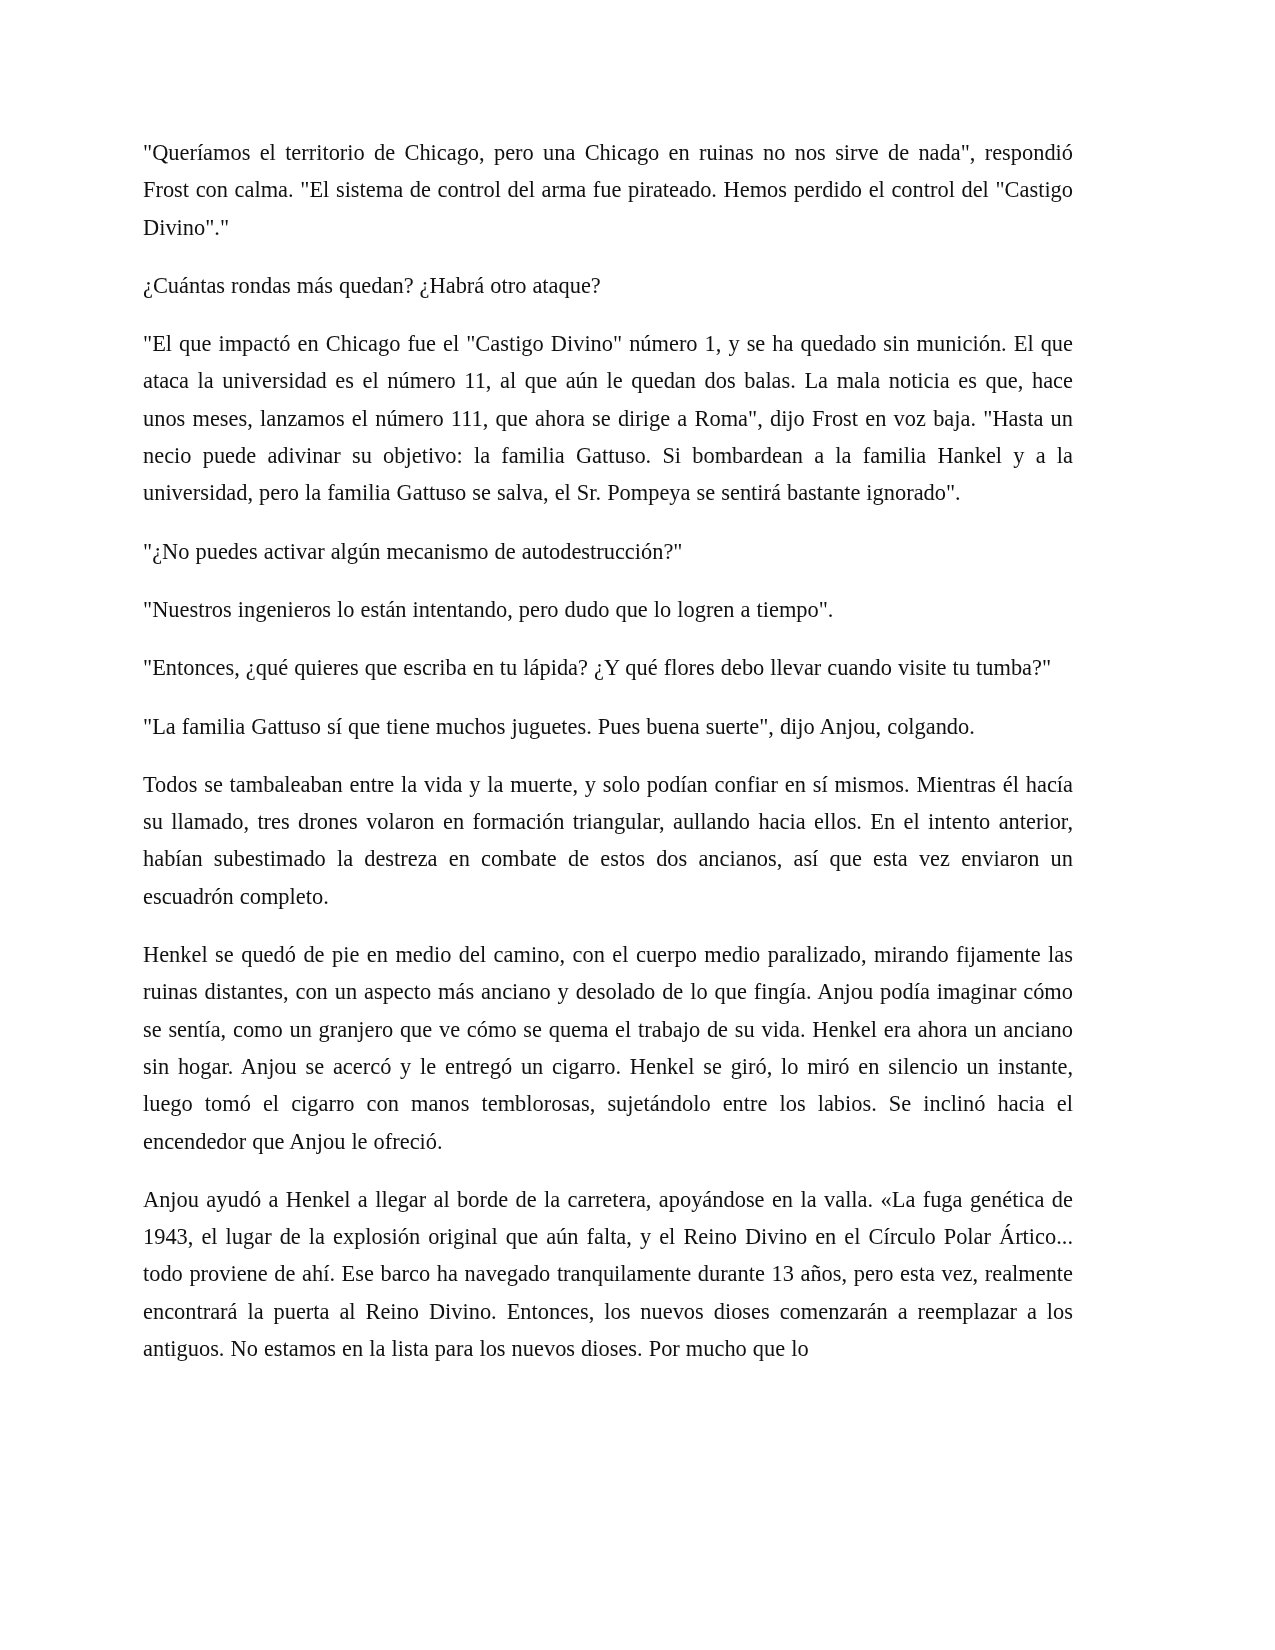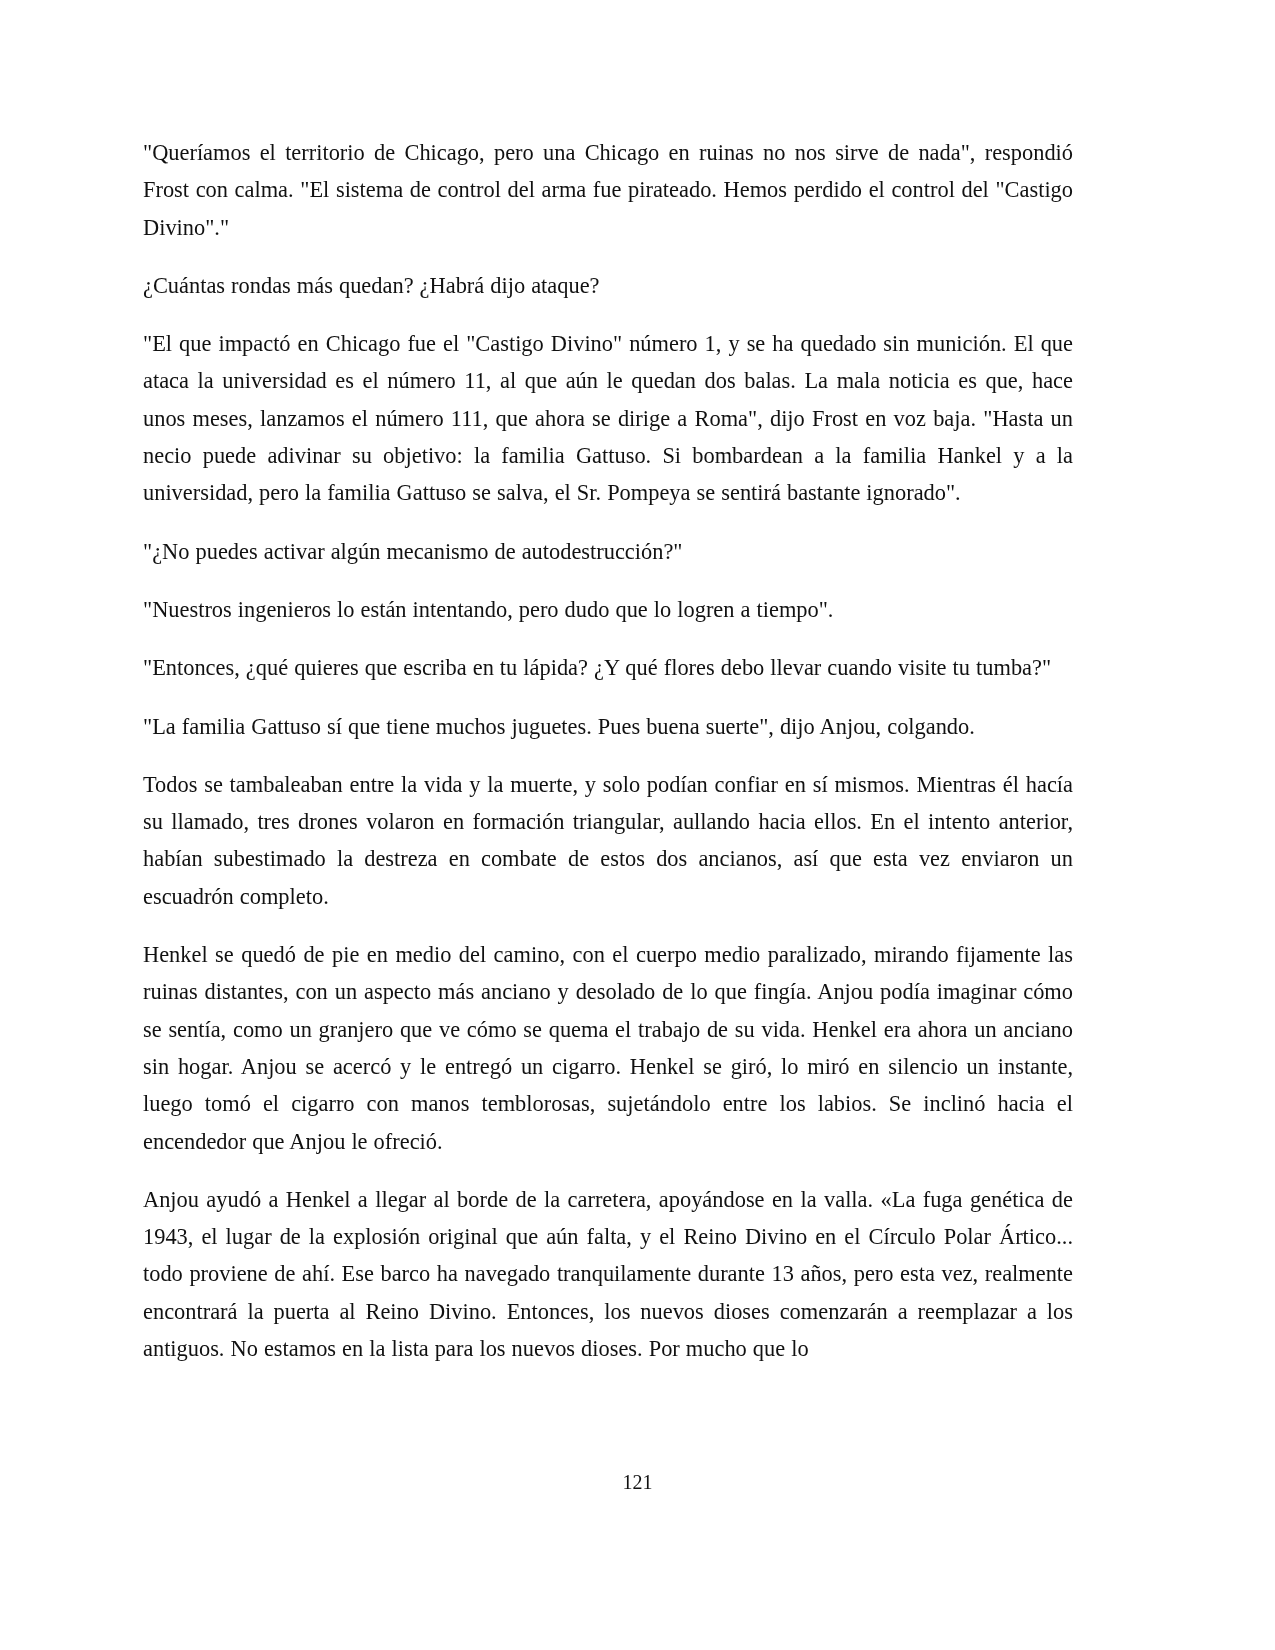--- a/index.html
+++ b/index.html
@@ -54,26 +54,25 @@
     color: #111111;
   }
 </style>
 </head>
 <body>
 
 <div class="page">
 
   <div class="text-column">
     <p class="para">"Queríamos el territorio de Chicago, pero una Chicago en ruinas no nos sirve de nada", respondió Frost con calma. "El sistema de control del arma fue pirateado. Hemos perdido el control del "Castigo Divino"."</p>
-    <p class="para">¿Cuántas rondas más quedan? ¿Habrá dijo ataque?</p>
+    <p class="para">¿Cuántas rondas más quedan? ¿Habrá otro ataque?</p>
     <p class="para">"El que impactó en Chicago fue el "Castigo Divino" número 1, y se ha quedado sin munición. El que ataca la universidad es el número 11, al que aún le quedan dos balas. La mala noticia es que, hace unos meses, lanzamos el número 111, que ahora se dirige a Roma", dijo Frost en voz baja. "Hasta un necio puede adivinar su objetivo: la familia Gattuso. Si bombardean a la familia Hankel y a la universidad, pero la familia Gattuso se salva, el Sr. Pompeya se sentirá bastante ignorado".</p>
     <p class="para">"¿No puedes activar algún mecanismo de autodestrucción?"</p>
     <p class="para">"Nuestros ingenieros lo están intentando, pero dudo que lo logren a tiempo".</p>
     <p class="para">"Entonces, ¿qué quieres que escriba en tu lápida? ¿Y qué flores debo llevar cuando visite tu tumba?"</p>
     <p class="para">"La familia Gattuso sí que tiene muchos juguetes. Pues buena suerte", dijo Anjou, colgando.</p>
     <p class="para">Todos se tambaleaban entre la vida y la muerte, y solo podían confiar en sí mismos. Mientras él hacía su llamado, tres drones volaron en formación triangular, aullando hacia ellos. En el intento anterior, habían subestimado la destreza en combate de estos dos ancianos, así que esta vez enviaron un escuadrón completo.</p>
     <p class="para">Henkel se quedó de pie en medio del camino, con el cuerpo medio paralizado, mirando fijamente las ruinas distantes, con un aspecto más anciano y desolado de lo que fingía. Anjou podía imaginar cómo se sentía, como un granjero que ve cómo se quema el trabajo de su vida. Henkel era ahora un anciano sin hogar. Anjou se acercó y le entregó un cigarro. Henkel se giró, lo miró en silencio un instante, luego tomó el cigarro con manos temblorosas, sujetándolo entre los labios. Se inclinó hacia el encendedor que Anjou le ofreció.</p>
     <p class="para">Anjou ayudó a Henkel a llegar al borde de la carretera, apoyándose en la valla. «La fuga genética de 1943, el lugar de la explosión original que aún falta, y el Reino Divino en el Círculo Polar Ártico... todo proviene de ahí. Ese barco ha navegado tranquilamente durante 13 años, pero esta vez, realmente encontrará la puerta al Reino Divino. Entonces, los nuevos dioses comenzarán a reemplazar a los antiguos. No estamos en la lista para los nuevos dioses. Por mucho que lo</p>
   </div>
 
-  <div class="page-number">121</div>
 
 </div>
 
 </body></html>

